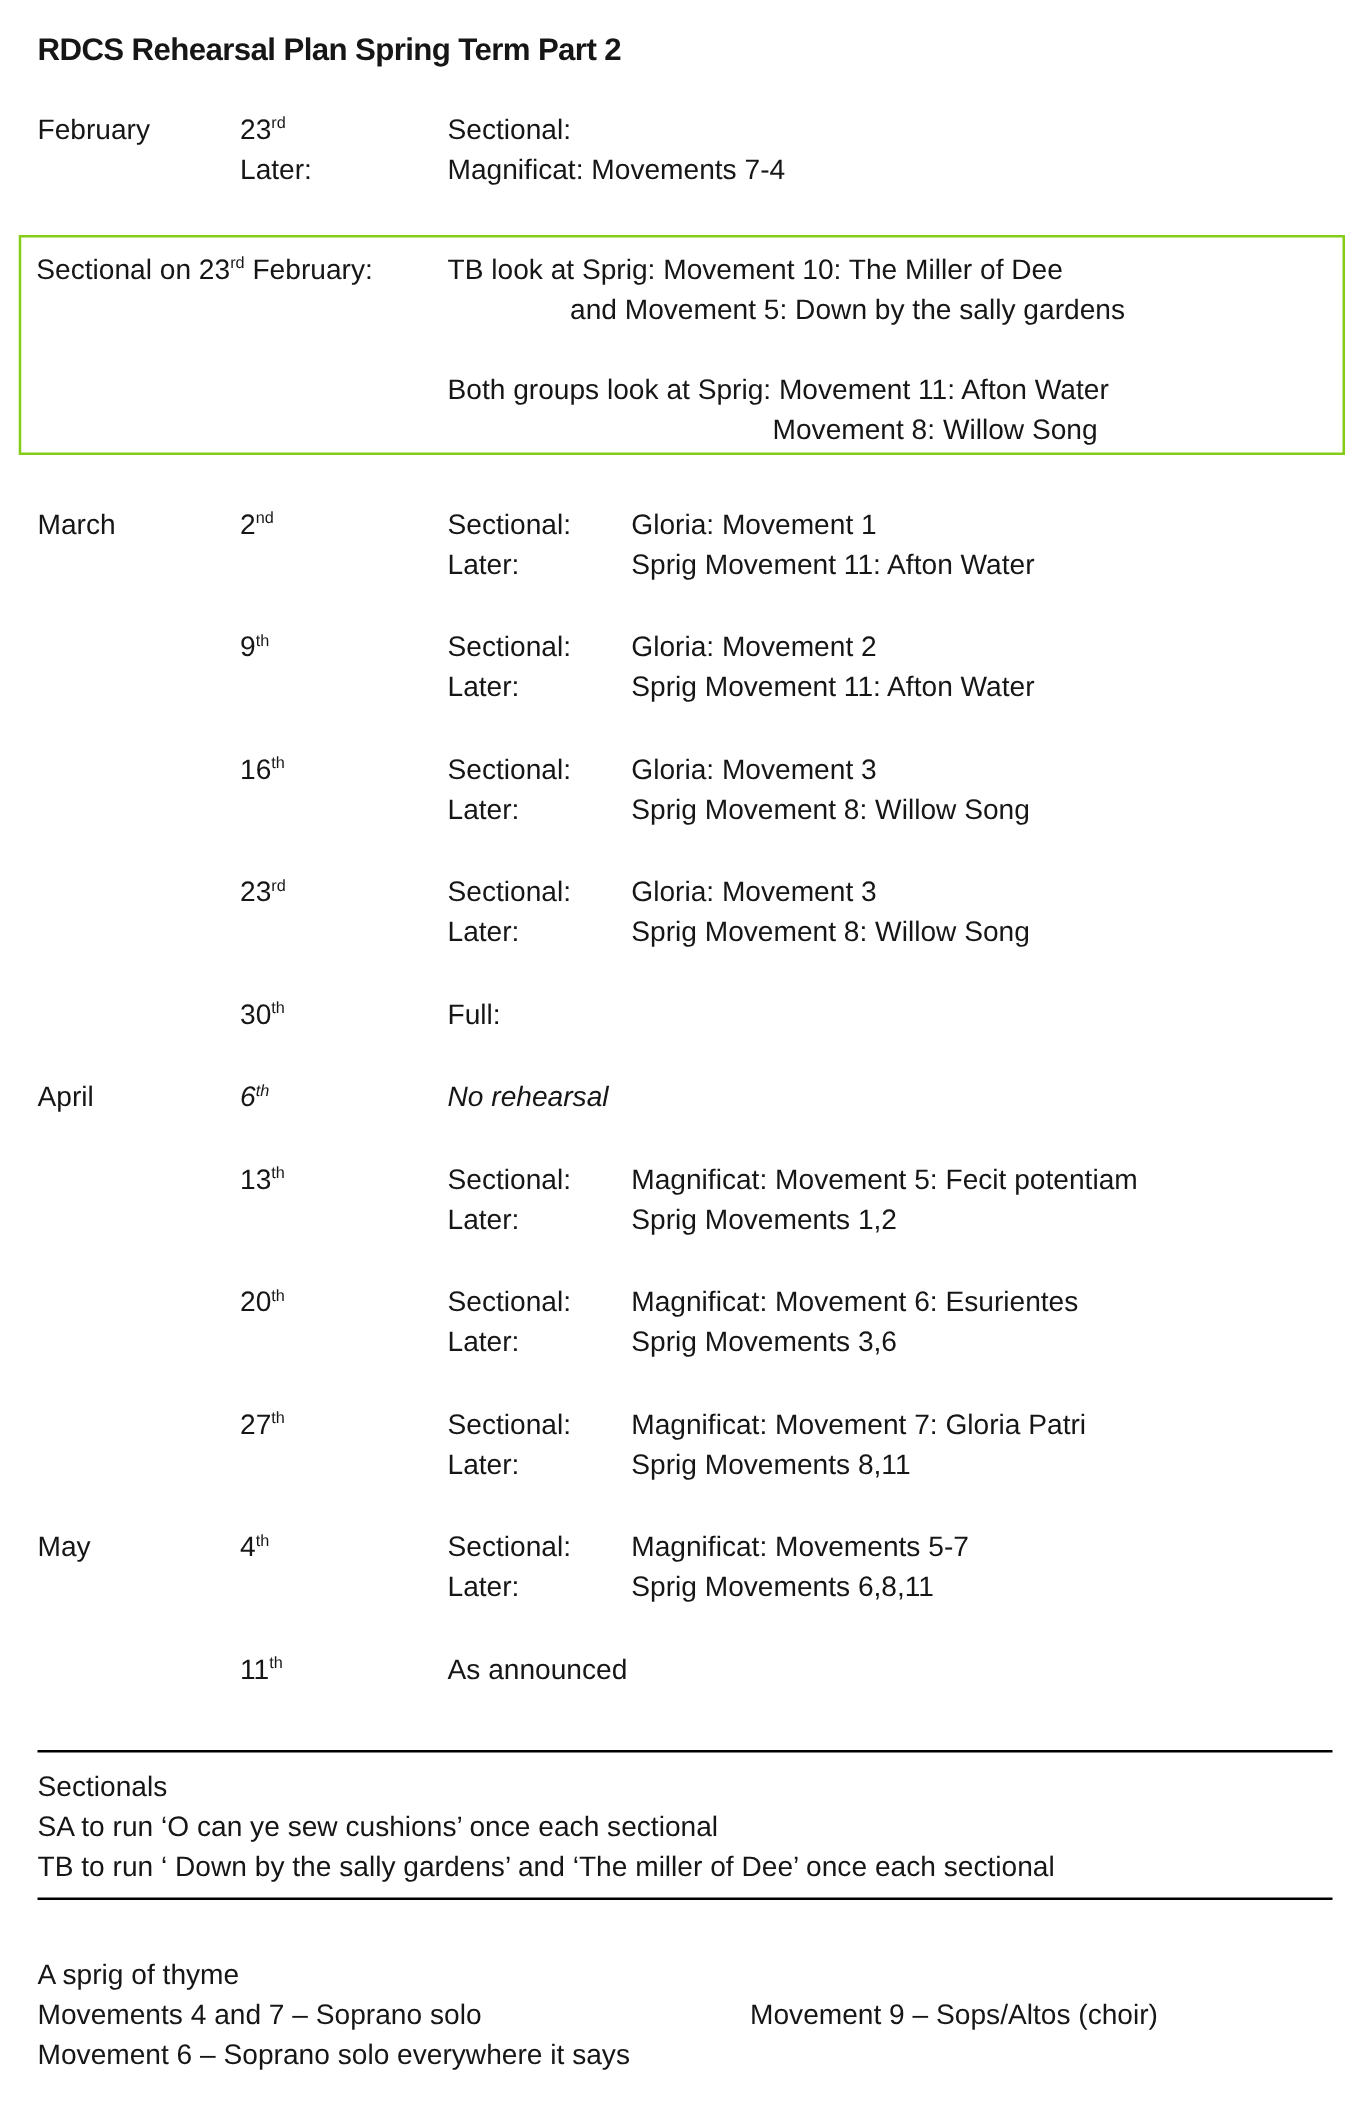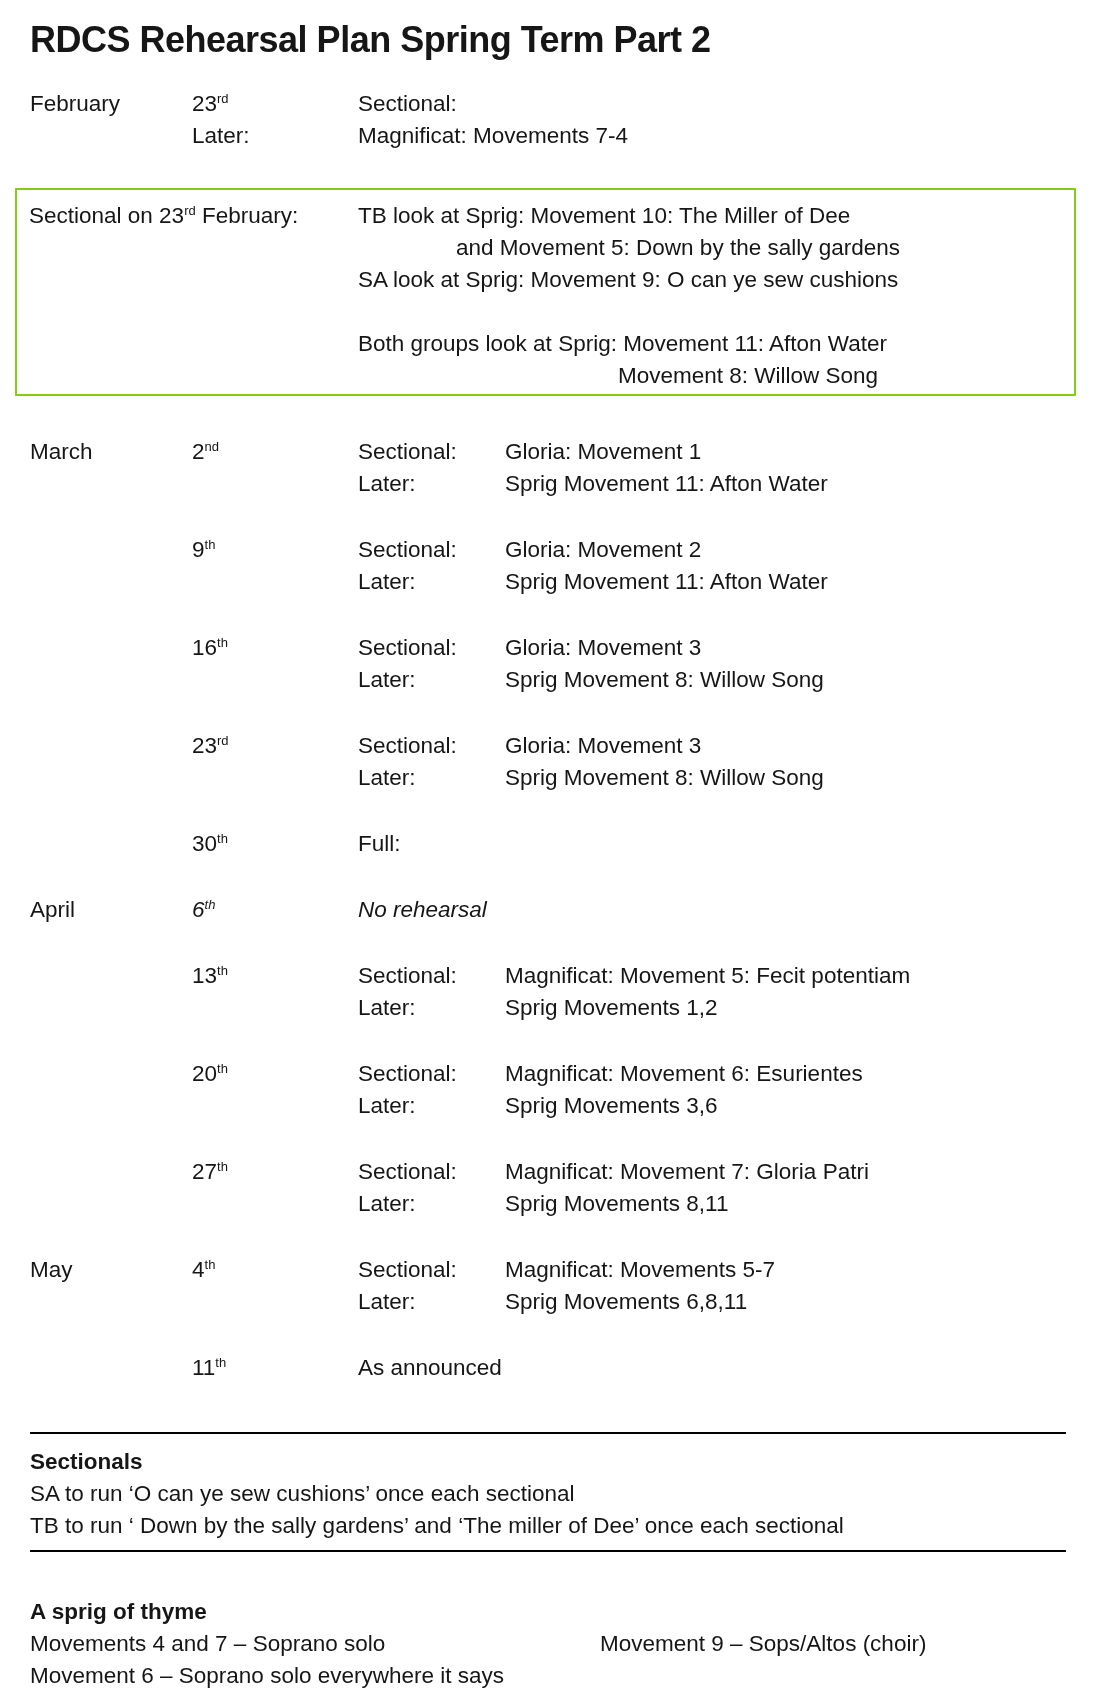--- a/index.html
+++ b/index.html
@@ -9,21 +9,21 @@
     width: 1094px;
     height: 1694px;
     background: #ffffff;
     color: #161616;
     font-family: "Liberation Sans", "DejaVu Sans", sans-serif;
     font-size: 22.5px;
     padding: 14px 28px 0 30px;
     overflow: hidden;
   }
   .doc-title {
-    font-size: 36px;
+    font-size: 25px;
     font-weight: 700;
     letter-spacing: -0.5px;
     line-height: 44px;
     margin: 4px 0 26px 0;
     white-space: nowrap;
   }
   
   .entry {
     display: grid;
     grid-template-columns: 162px 166px 147px 1fr;
@@ -56,21 +56,21 @@
   .note-line.blank { height: 32px; }
   
   .rule {
     border: none;
     border-top: 2px solid #000000;
     height: 0;
   }
   .rule-1 { margin-top: 48px; }
   .rule-2 { margin-top: 8px; }
   .sectionals { margin-top: 12px; line-height: 32px; }
-  .section-heading { font-weight: 700; white-space: nowrap; }
+  .section-heading { font-weight: 400; white-space: nowrap; }
   .plain-line { white-space: nowrap; }
   .sprig { margin-top: 44px; line-height: 32px; }
   .sprig-row { display: flex; }
   .sprig-left { width: 570px; white-space: nowrap; }
   .sprig-right { white-space: nowrap; }
 </style>
 </head>
 <body>
 
 <div class="page">
@@ -86,21 +86,20 @@
     <div class="cell label">Later:</div>
     <div class="cell text">Magnificat: Movements 7-4</div>
   </div>
 
   <div class="note-box">
     <div class="note-grid">
       <div class="note-label"><span>Sectional on 23</span><sup>rd</sup><span> February:</span></div>
       <div class="note-lines">
         <div class="note-line">TB look at Sprig: Movement 10: The Miller of Dee</div>
         <div class="note-line indent-1">and Movement 5: Down by the sally gardens</div>
-        <div class="note-line">SA look at Sprig: Movement 9: O can ye sew cushions</div>
         <div class="note-line blank"></div>
         <div class="note-line">Both groups look at Sprig: Movement 11: Afton Water</div>
         <div class="note-line indent-2">Movement 8: Willow Song</div>
       </div>
     </div>
   </div>
 
   <div class="entry">
     <div class="cell month">March</div>
     <div class="cell date"><span>2</span><sup>nd</sup></div>

